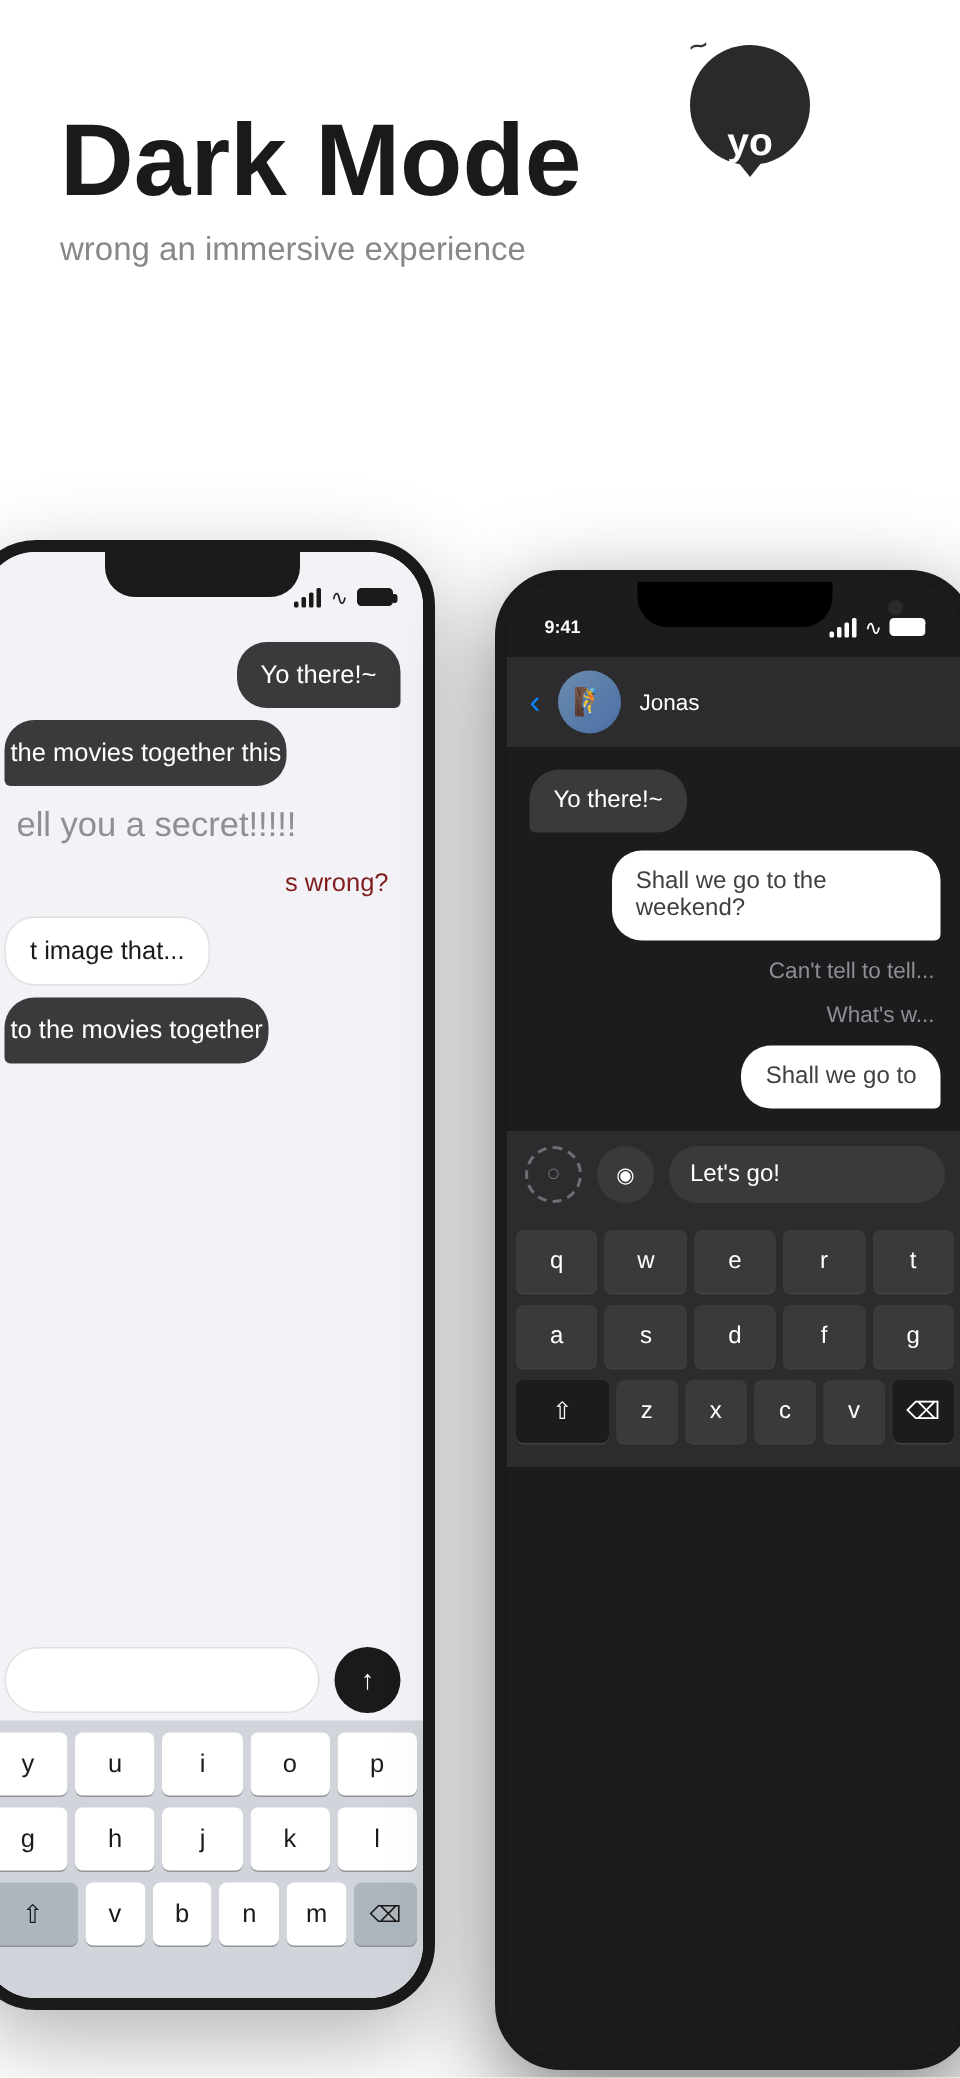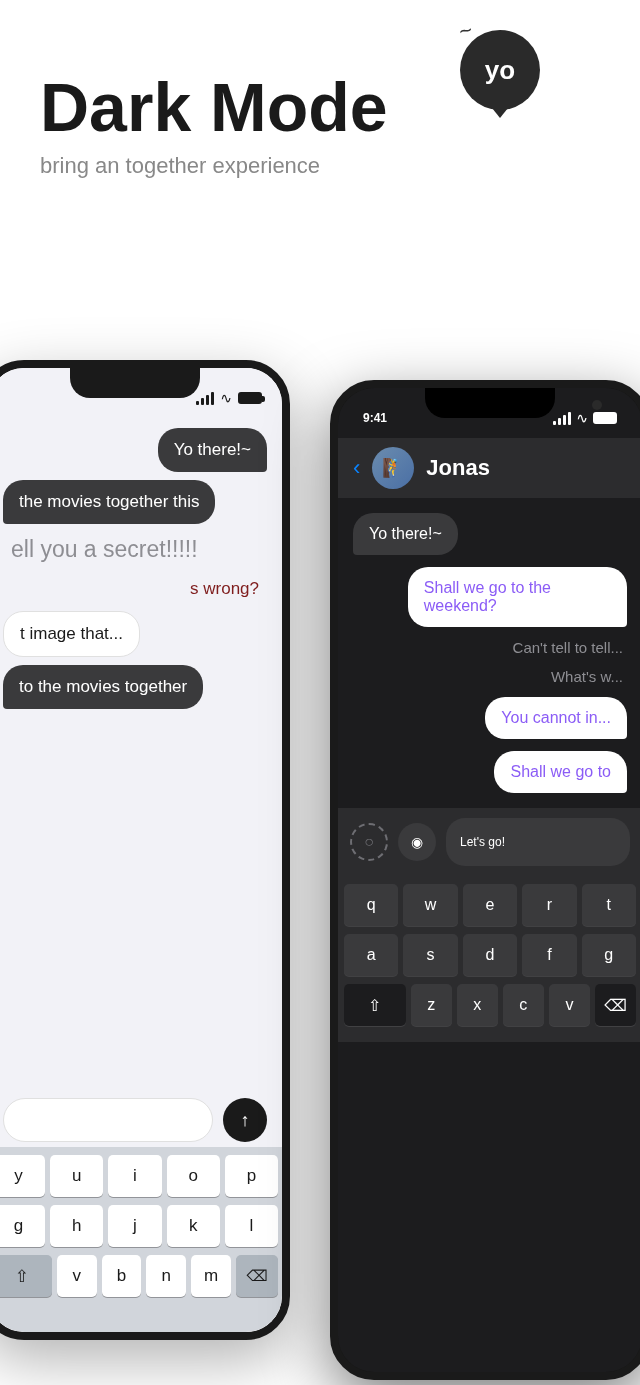--- a/index.html
+++ b/index.html
@@ -21,21 +21,21 @@
 
     .yo-logo {
       position: absolute;
       top: 30px;
       right: 100px;
       width: 80px;
       height: 80px;
       background: #2a2a2a;
       border-radius: 50%;
       display: flex;
-      align-items: center;
+      align-items: flex-end;
       justify-content: center;
       color: white;
       font-size: 26px;
       font-weight: 800;
     }
 
     .yo-logo::after {
       content: '';
       position: absolute;
       bottom: -8px;
@@ -191,21 +191,21 @@
       font-size: 17px;
       font-weight: 500;
       align-self: flex-end;
       max-width: 80%;
     }
 
     .message-bubble-dark-left {
       background: #3a3a3c;
       color: white;
       border-radius: 20px 20px 20px 4px;
-      padding: 12px 16px;
+      padding: 12px 4px;
       font-size: 17px;
       font-weight: 500;
       align-self: flex-start;
       max-width: 90%;
     }
 
     .message-bubble-light {
       background: #ffffff;
       color: #1a1a1a;
       border-radius: 20px;
@@ -405,22 +405,22 @@
       border-radius: 50%;
       background: linear-gradient(135deg, #6b8cae, #4a6fa5);
       overflow: hidden;
       display: flex;
       align-items: center;
       justify-content: center;
       font-size: 18px;
     }
 
     .chat-name-right {
-      font-size: 22px;
-      font-weight: 700;
+      font-size: 15px;
+      font-weight: 400;
       color: #ffffff;
     }
 
     
     .chat-content-right {
       padding: 15px 15px;
       display: flex;
       flex-direction: column;
       gap: 12px;
       background: #1c1c1e;
@@ -432,21 +432,21 @@
       border-radius: 20px 20px 20px 4px;
       padding: 12px 16px;
       font-size: 16px;
       font-weight: 500;
       align-self: flex-start;
       max-width: 75%;
     }
 
     .bubble-sent {
       background: #ffffff;
-      color: #8b5cf6;
+      color: #404040;
       border-radius: 20px 20px 4px 20px;
       padding: 12px 16px;
       font-size: 16px;
       font-weight: 400;
       align-self: flex-end;
       max-width: 80%;
     }
 
     .bubble-sent-text {
       color: #8e8e93;
@@ -481,28 +481,28 @@
       background: #3a3a3c;
       display: flex;
       align-items: center;
       justify-content: center;
       color: white;
       font-size: 14px;
     }
 
     .input-pill {
       flex: 1;
-      height: 48px;
+      height: 38px;
       background: #3a3a3c;
       border-radius: 19px;
       display: flex;
       align-items: center;
       padding: 0 14px;
       color: #ffffff;
-      font-size: 12px;
+      font-size: 16px;
     }
 
     
     .keyboard-right {
       background: #2c2c2e;
       padding: 8px 4px;
     }
 
     .key-dark-kb {
       background: #3a3a3c;
@@ -556,21 +556,21 @@
 <div class="header-section">
 
   <div class="yo-logo">
     <span>yo</span>
   </div>
 
   <div class="yo-logo-squiggle">~</div>
 
   <div style="margin-top: 30px;">
     <h1 class="main-title">Dark Mode</h1>
-    <p class="subtitle">bring an together experience</p>
+    <p class="subtitle">wrong an immersive experience</p>
   </div>
 </div>
 
 <div class="phones-container">
 
   <div class="phone-left">
 
     <div class="phone-left-inner">
       <div class="notch-left"></div>
 
@@ -695,23 +695,20 @@
       <div class="chat-content-right">
         <div class="bubble-received">
           <span>Yo there!~</span>
         </div>
         <div class="bubble-sent">
           <span>Shall we go to the weekend?</span>
         </div>
         <div class="bubble-sent-text">Can't tell to tell...</div>
         <div class="bubble-sent-text">What's w...</div>
         <div class="bubble-sent">
-          <span>You cannot in...</span>
-        </div>
-        <div class="bubble-sent">
           <span>Shall we go to</span>
         </div>
       </div>
 
       <div class="input-area-right">
         <div class="input-circle-icon">
           <span style="color:#6e6e73; font-size:16px;">○</span>
         </div>
         <div class="audio-icon">
           <span>◉</span>

